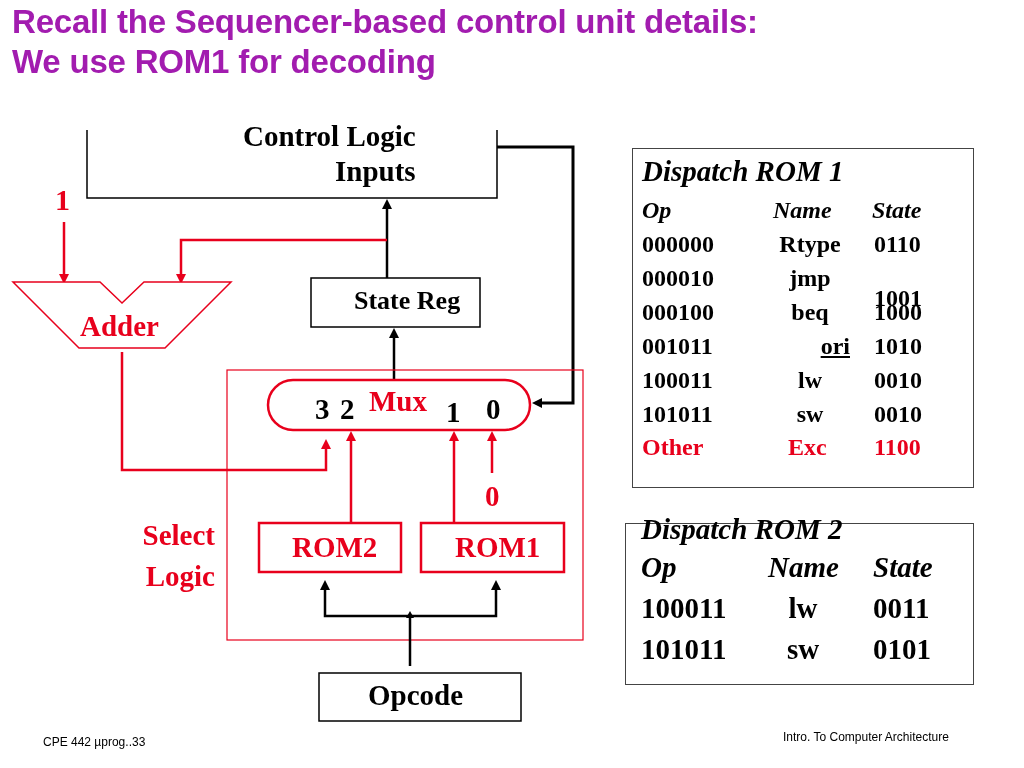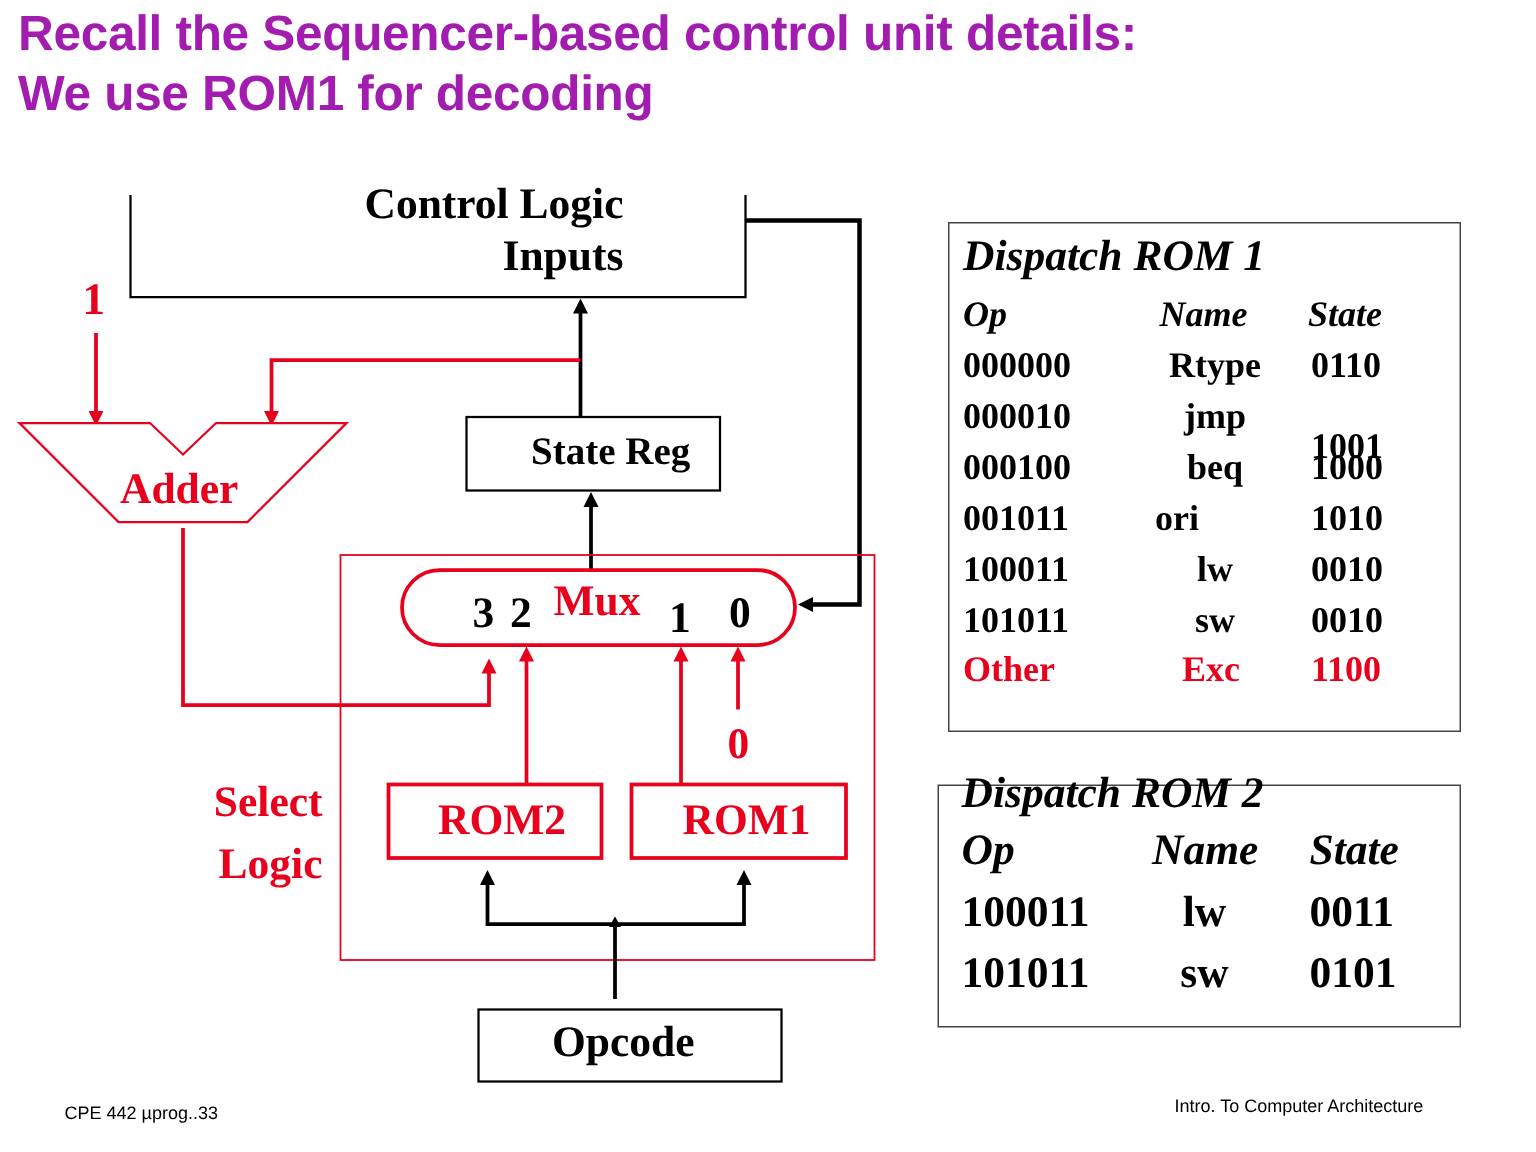--- a/index.html
+++ b/index.html
@@ -129,21 +129,21 @@
         <span class="c" style="left: 128px; width: 80px; text-align: center;">jmp</span>
         <span class="c" style="left: 232px; margin-top: 20px;">1001</span>
       </div>
       <div class="row" style="left: 9px; top: 150px; font-size: 24px; width: 330px;">
         <span class="c" style="left: 0px;">000100</span>
         <span class="c" style="left: 128px; width: 80px; text-align: center;">beq</span>
         <span class="c" style="left: 232px;">1000</span>
       </div>
       <div class="row" style="left: 9px; top: 184px; font-size: 24px; width: 330px;">
         <span class="c" style="left: 0px;">001011</span>
-        <span class="c" style="left: 128px; width: 80px; text-align: left;">ori</span>
+        <span class="c" style="left: 128px; width: 80px; text-align: right; text-decoration: underline;">ori</span>
         <span class="c" style="left: 232px;">1010</span>
       </div>
       <div class="row" style="left: 9px; top: 218px; font-size: 24px; width: 330px;">
         <span class="c" style="left: 0px;">100011</span>
         <span class="c" style="left: 128px; width: 80px; text-align: center;">lw</span>
         <span class="c" style="left: 232px;">0010</span>
       </div>
       <div class="row" style="left: 9px; top: 252px; font-size: 24px; width: 330px;">
         <span class="c" style="left: 0px;">101011</span>
         <span class="c" style="left: 128px; width: 80px; text-align: center;">sw</span>

